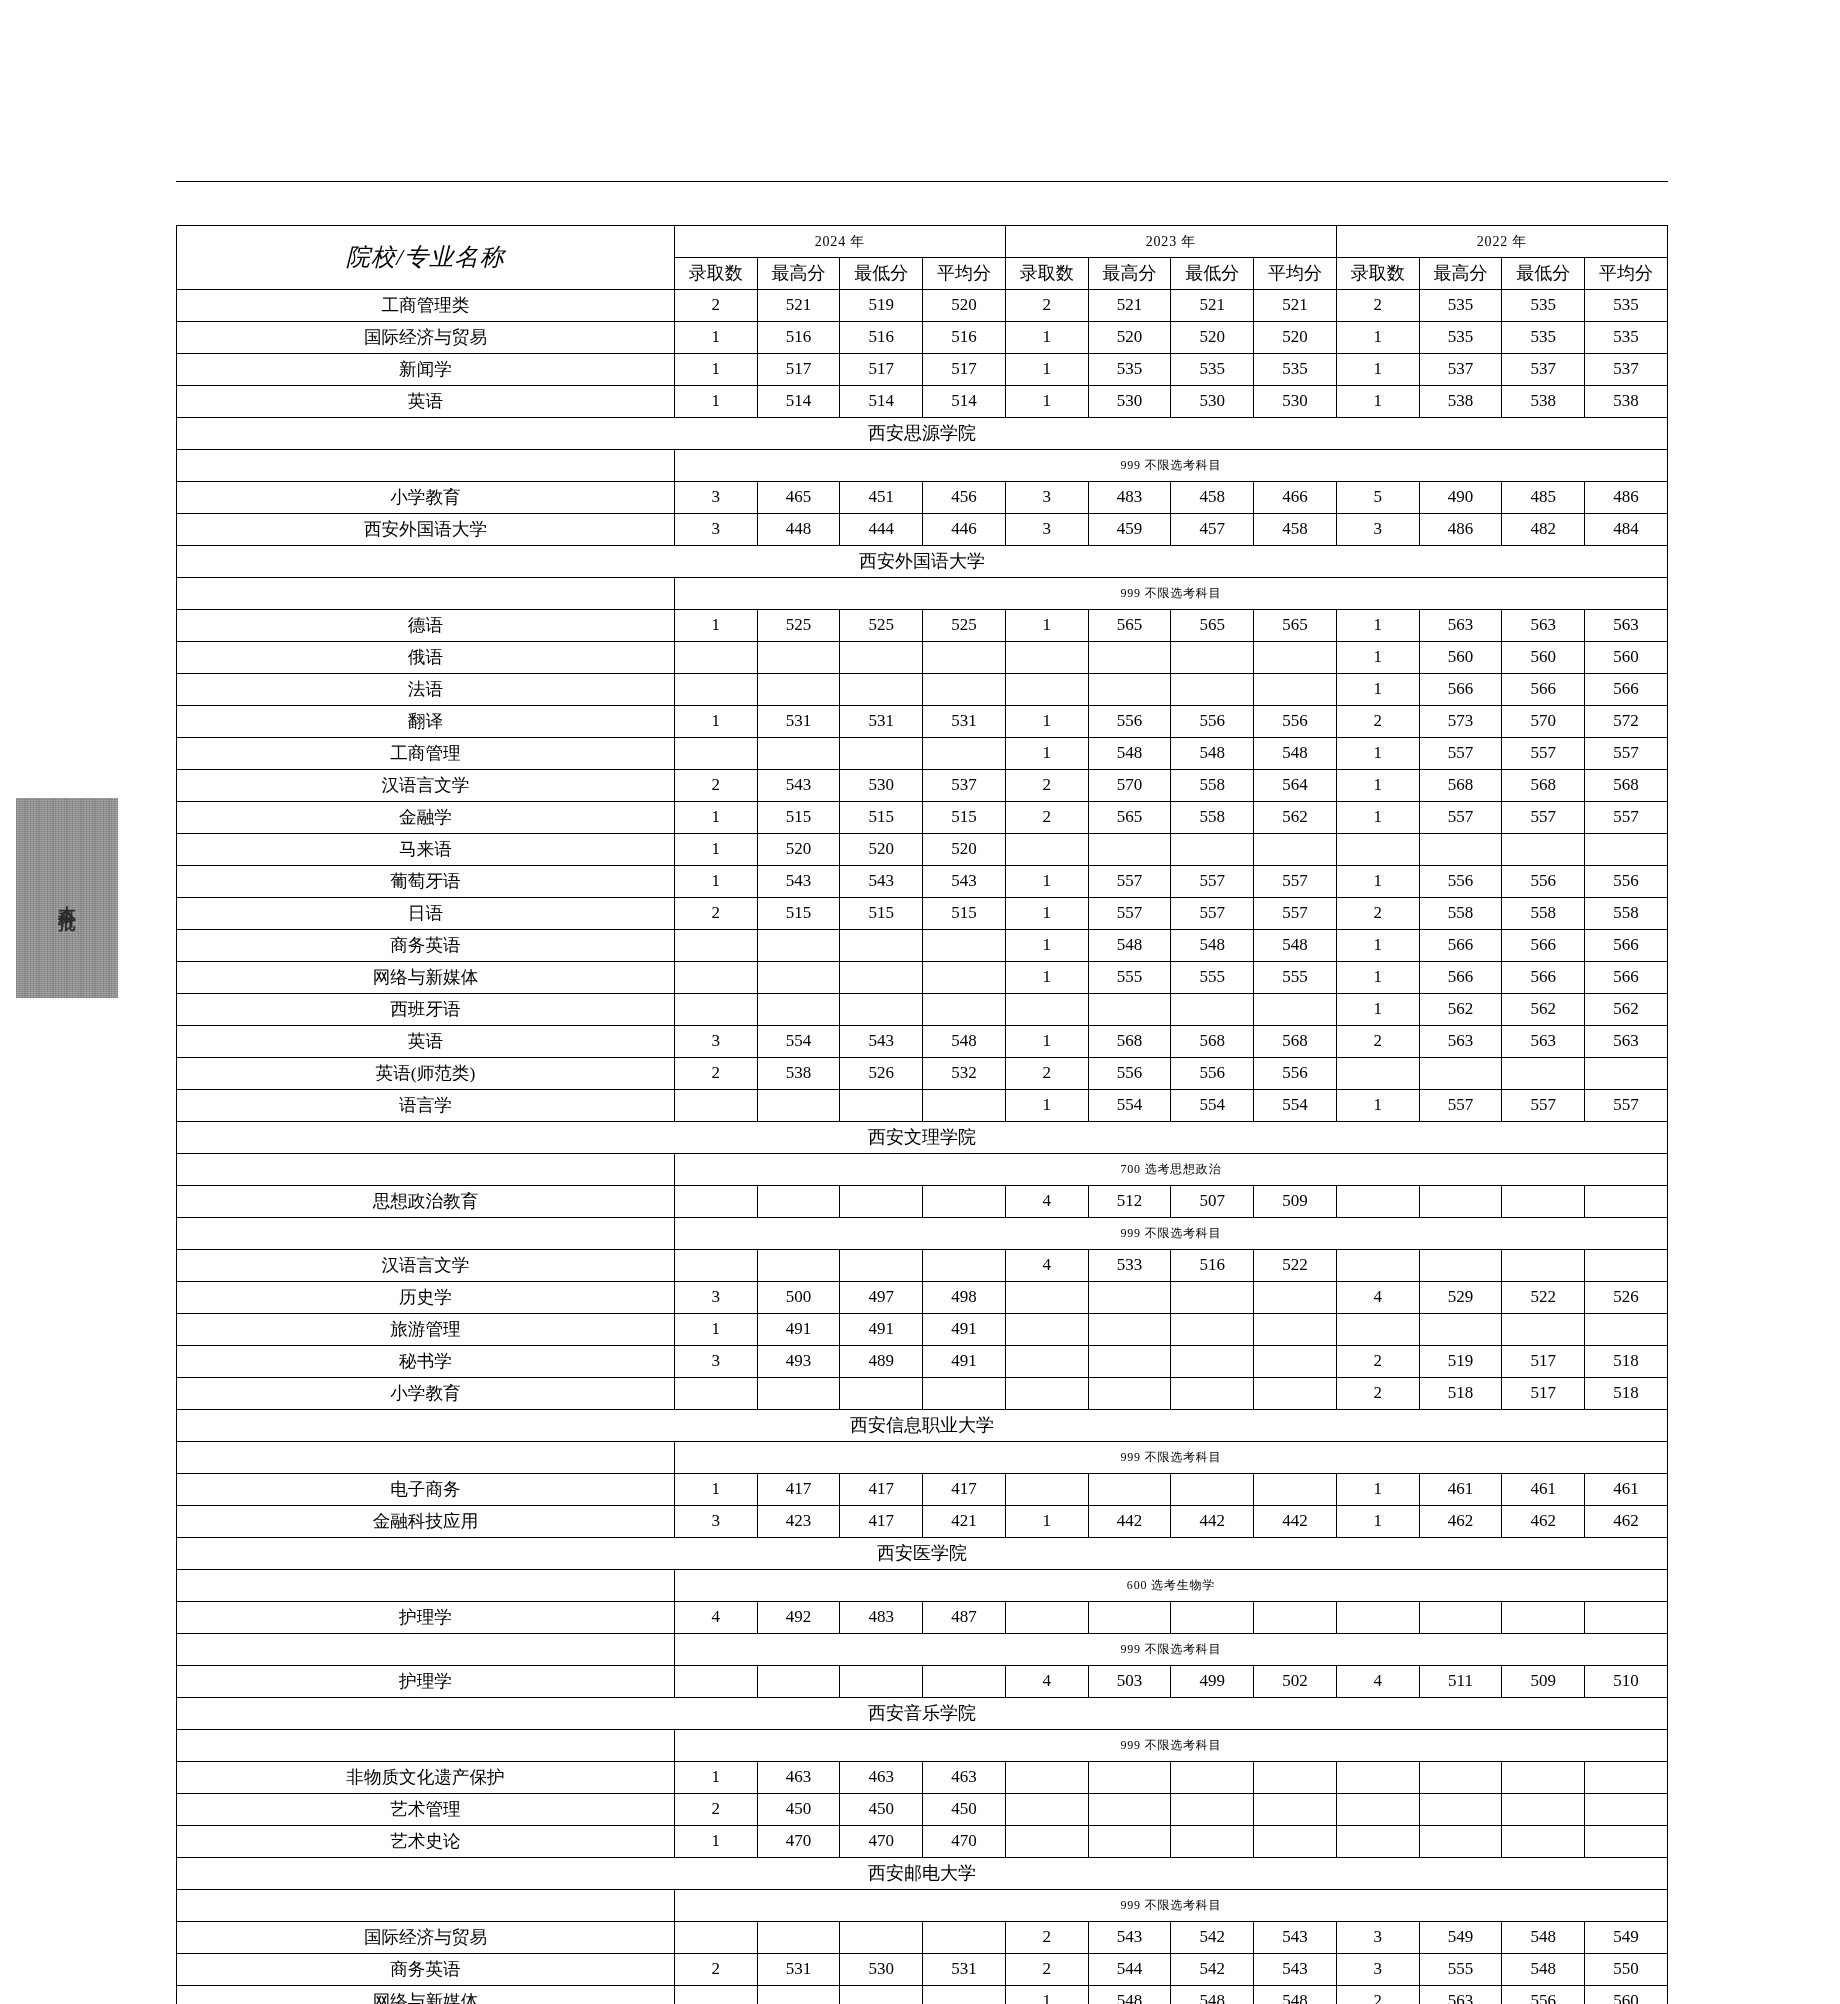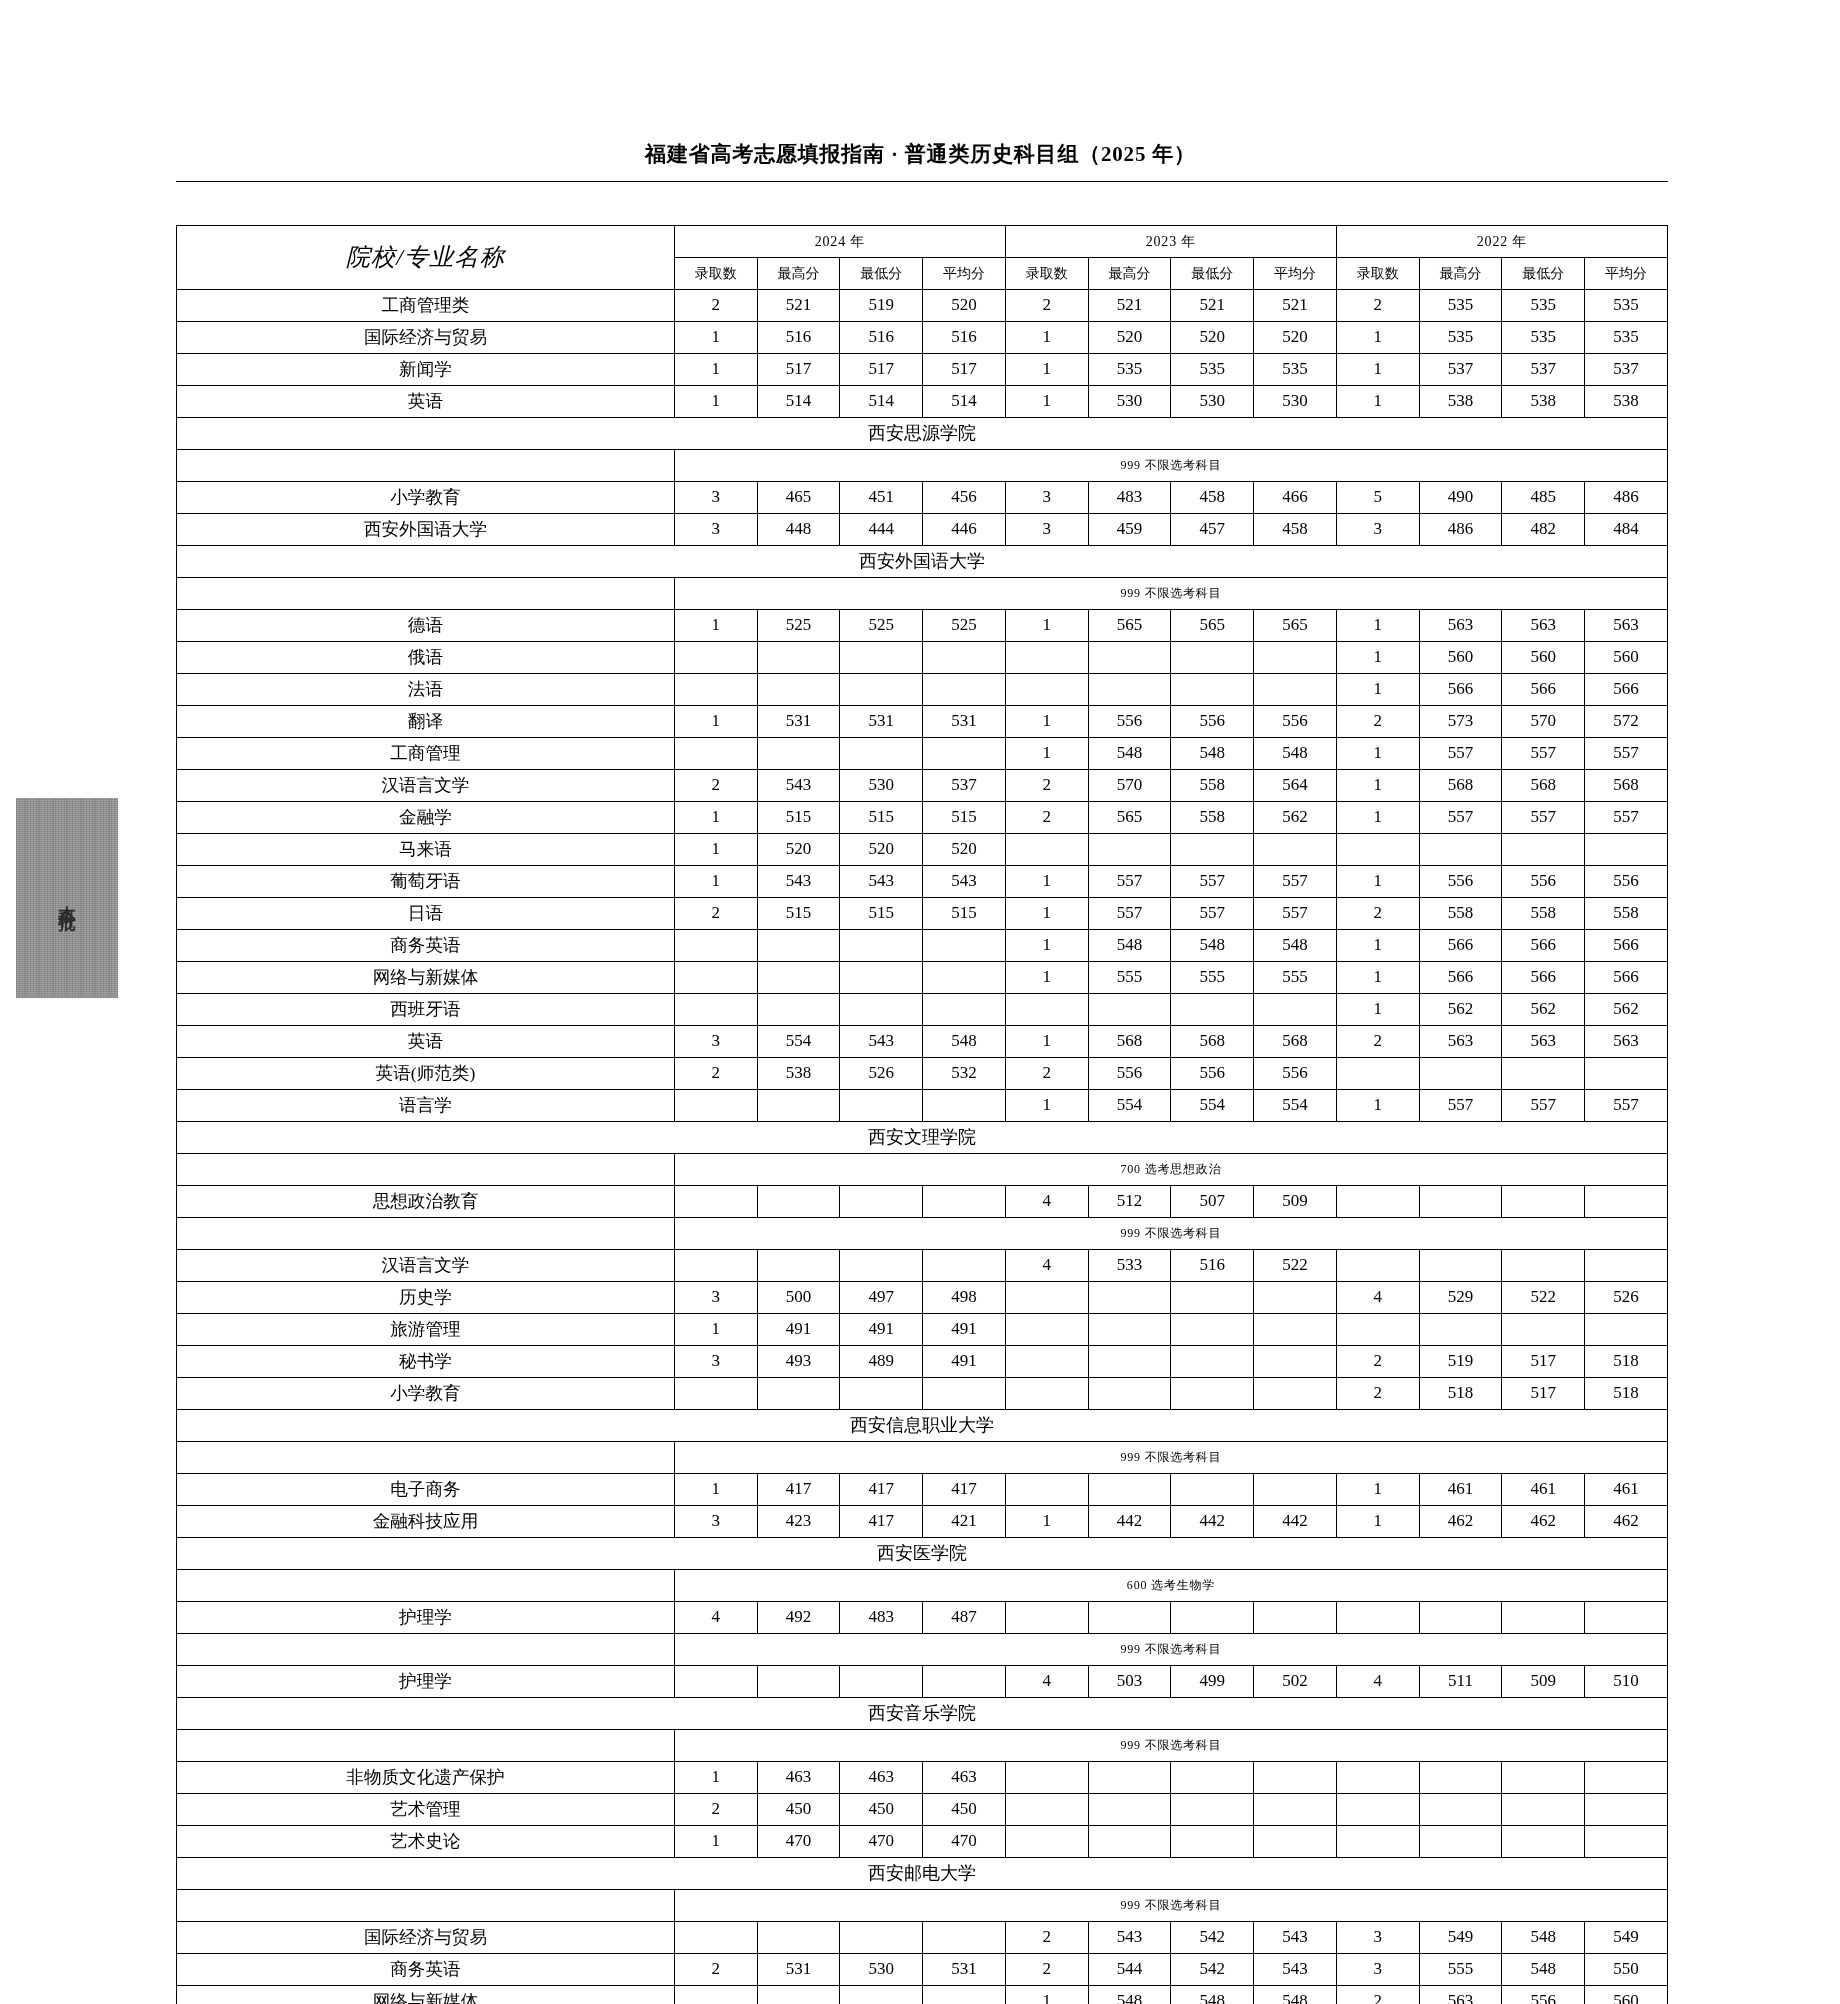--- a/index.html
+++ b/index.html
@@ -103,30 +103,29 @@
     font-size: 24px;
     letter-spacing: 1.2px;
     height: 34px;
     font-style: italic;
   }
   th.yr {
     font-size: 14px;
     letter-spacing: 0.8px;
   }
   th.sub {
-    font-size: 14px;
+    font-size: 18px;
     height: 29px;
   }
 </style>
 </head>
 <body>
 
 <div class="page">
 
-  <div class="runhead">福建省高考志愿填报指南 · 普通类历史科目组（2025 年）</div>
   <div class="rule"></div>
 
   <div class="sidetab">
     <span>本科批</span>
   </div>
 
   <table class="main">
     <colgroup>
       <col style="width:361px">
       <col style="width:60px">

